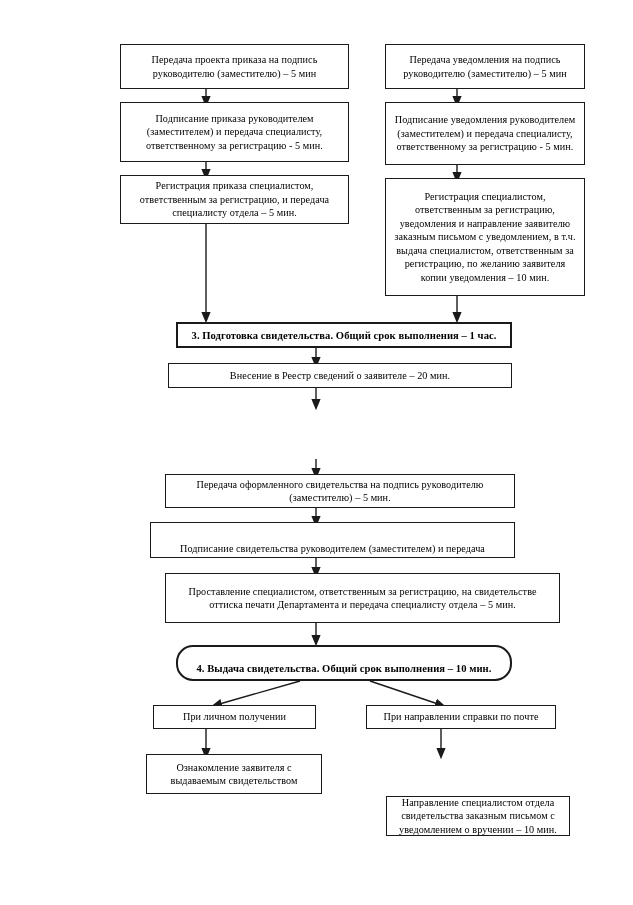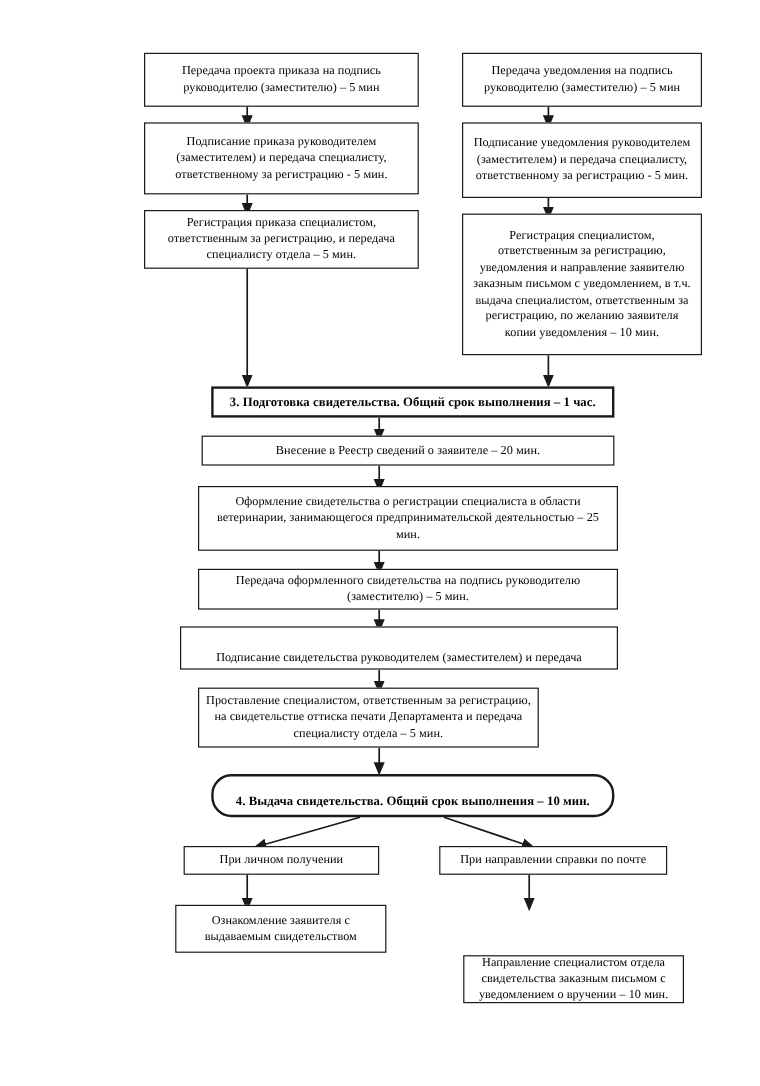--- a/index.html
+++ b/index.html
@@ -113,33 +113,30 @@
   </div>
 
   <div class="node section" style="left:148px; top:322px; width:336px; height:26px;">
     <span>3. Подготовка свидетельства. Общий срок выполнения – 1 час.</span>
   </div>
 
   <div class="node" style="left:140px; top:363px; width:344px; height:25px;">
     <span>Внесение в Реестр сведений о заявителе – 20 мин.</span>
   </div>
 
-  <div class="node" style="left:137px; top:405px; width:350px; height:54px;">
-    <span>Оформление свидетельства о регистрации специалиста в области ветеринарии, занимающегося предпринимательской деятельностью – 25 мин.</span>
-  </div>
 
   <div class="node" style="left:137px; top:474px; width:350px; height:34px;">
     <span>Передача оформленного свидетельства на подпись руководителю (заместителю) – 5 мин.</span>
   </div>
 
   <div class="node clip" style="left:122px; top:522px; width:365px; height:36px;">
     <span>Подписание свидетельства руководителем (заместителем) и передача специалисту, ответственному за регистрацию -  5 мин.</span>
   </div>
 
-  <div class="node" style="left:137px; top:573px; width:284px; height:50px;">
+  <div class="node" style="left:137px; top:573px; width:395px; height:50px;">
     <span>Проставление специалистом, ответственным за регистрацию, на свидетельстве оттиска печати Департамента и передача специалисту отдела – 5 мин.</span>
   </div>
 
   <div class="node section" style="left:148px; top:645px; width:336px; height:36px;border-radius:17px;">
     <span>4. Выдача свидетельства. Общий срок выполнения – 10 мин.</span>
   </div>
 
   <div class="node" style="left:125px; top:705px; width:163px; height:24px;">
     <span>При личном получении</span>
   </div>

